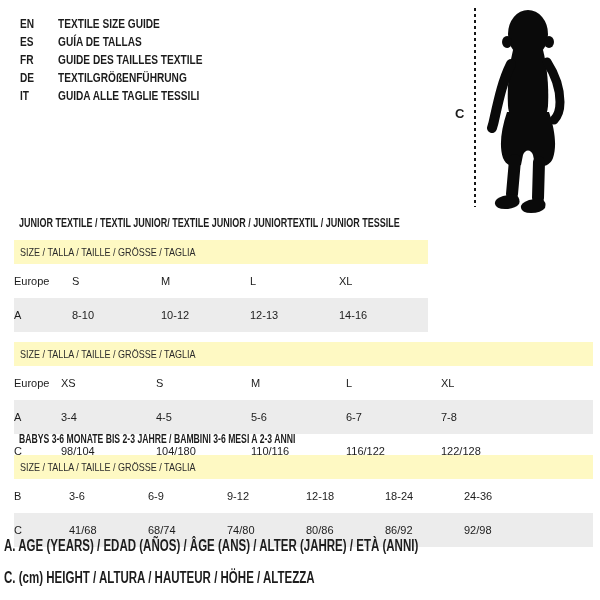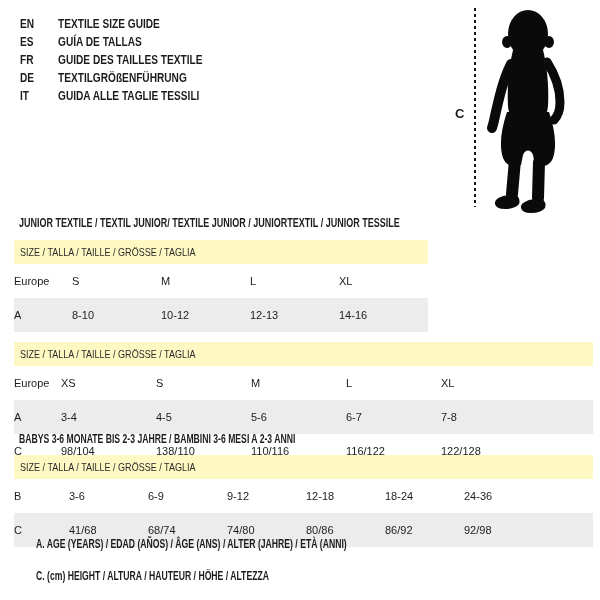--- a/index.html
+++ b/index.html
@@ -33,21 +33,21 @@
   table.tbl th, table.tbl td { padding:0; margin:0; }
   tr.bar th {
     background:#fef9c3; height:24px; text-align:left; font-weight:normal;
     font-size:11px; color:#2b2b2b; padding-left:6px;
   }
   table.tbl td { height:34px; font-size:11px; text-align:left; vertical-align:middle; color:#1c1c1c; }
   td.lbl { text-align:left; padding-left:6px; }
   tr.alt td { background:#ececec; }
 
   
-  .footnote { position:absolute; left:36px; font-weight:bold; font-size:12px; white-space:nowrap; }
+  .footnote { position:absolute; left:4px; font-weight:bold; font-size:16px; white-space:nowrap; }
 </style>
 </head>
 <body>
 
 <div class="page">
 
   <div class="lang-block">
     <div class="lang-row">
       <span class="lang-code"><span class="cond sx75">EN</span></span>
       <span class="lang-label"><span class="cond sx75">TEXTILE SIZE GUIDE</span></span>
@@ -153,21 +153,21 @@
       <td>3-4</td>
       <td>4-5</td>
       <td>5-6</td>
       <td>6-7</td>
       <td>7-8</td>
       <td></td>
     </tr>
     <tr>
       <td class="lbl">C</td>
       <td>98/104</td>
-      <td>138/110</td>
+      <td>104/180</td>
       <td>110/116</td>
       <td>116/122</td>
       <td>122/128</td>
       <td></td>
     </tr>
   </tbody>
     </table>
 
   <div class="tbl-title" style="top:432px;">
     <span class="cond sx72">BABYS 3-6 MONATE BIS 2-3 JAHRE / BAMBINI 3-6 MESI A 2-3 ANNI</span>

